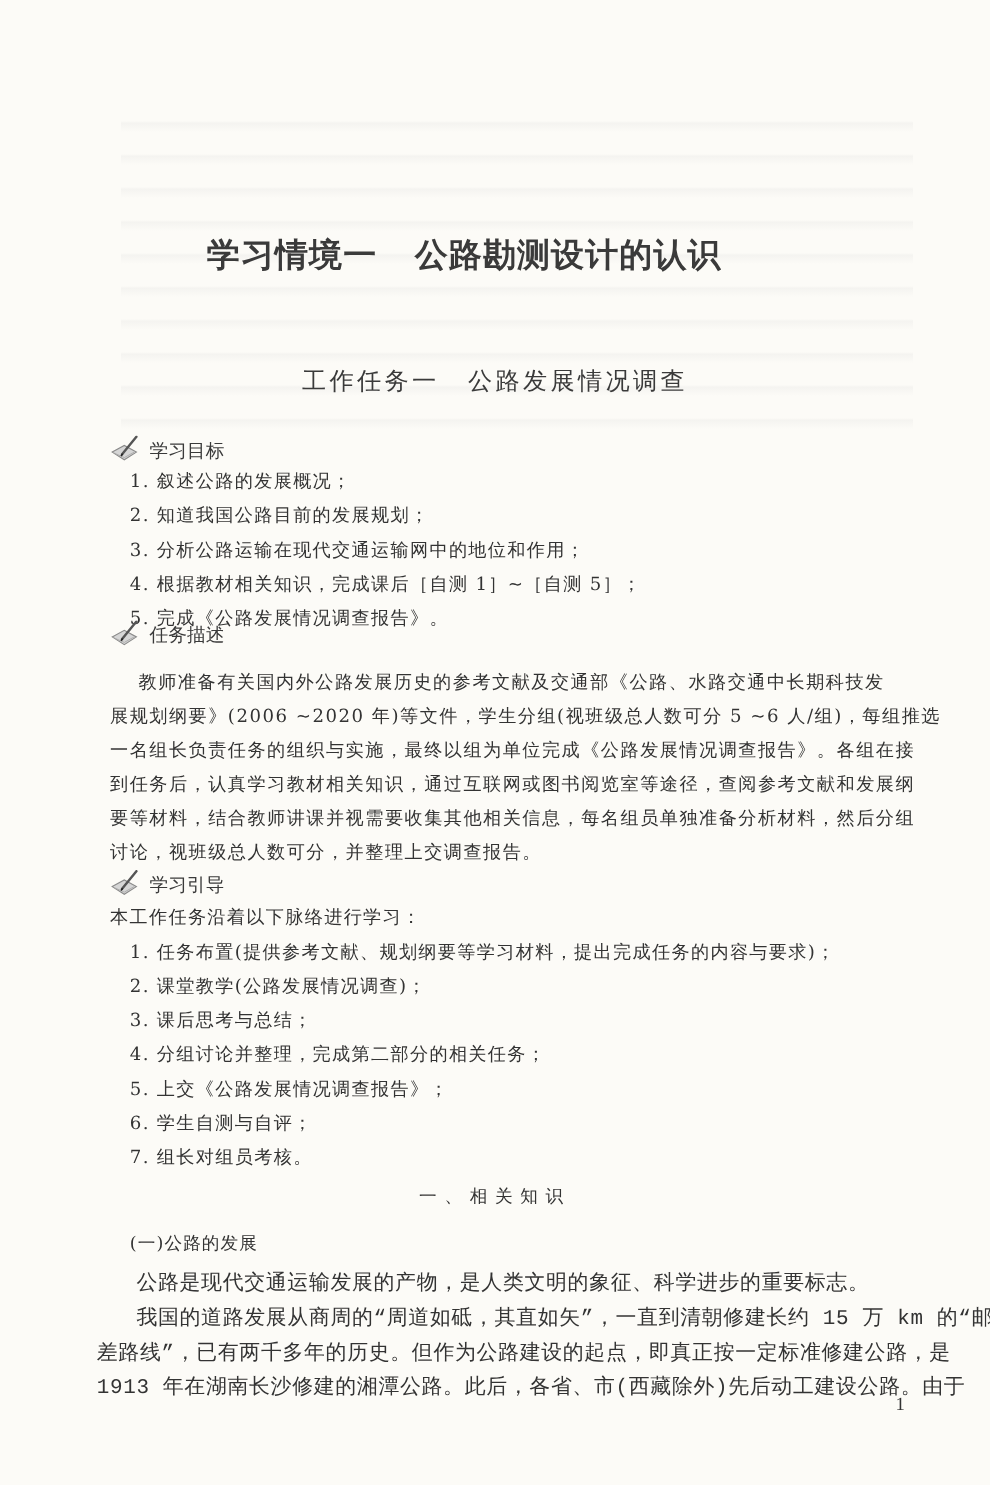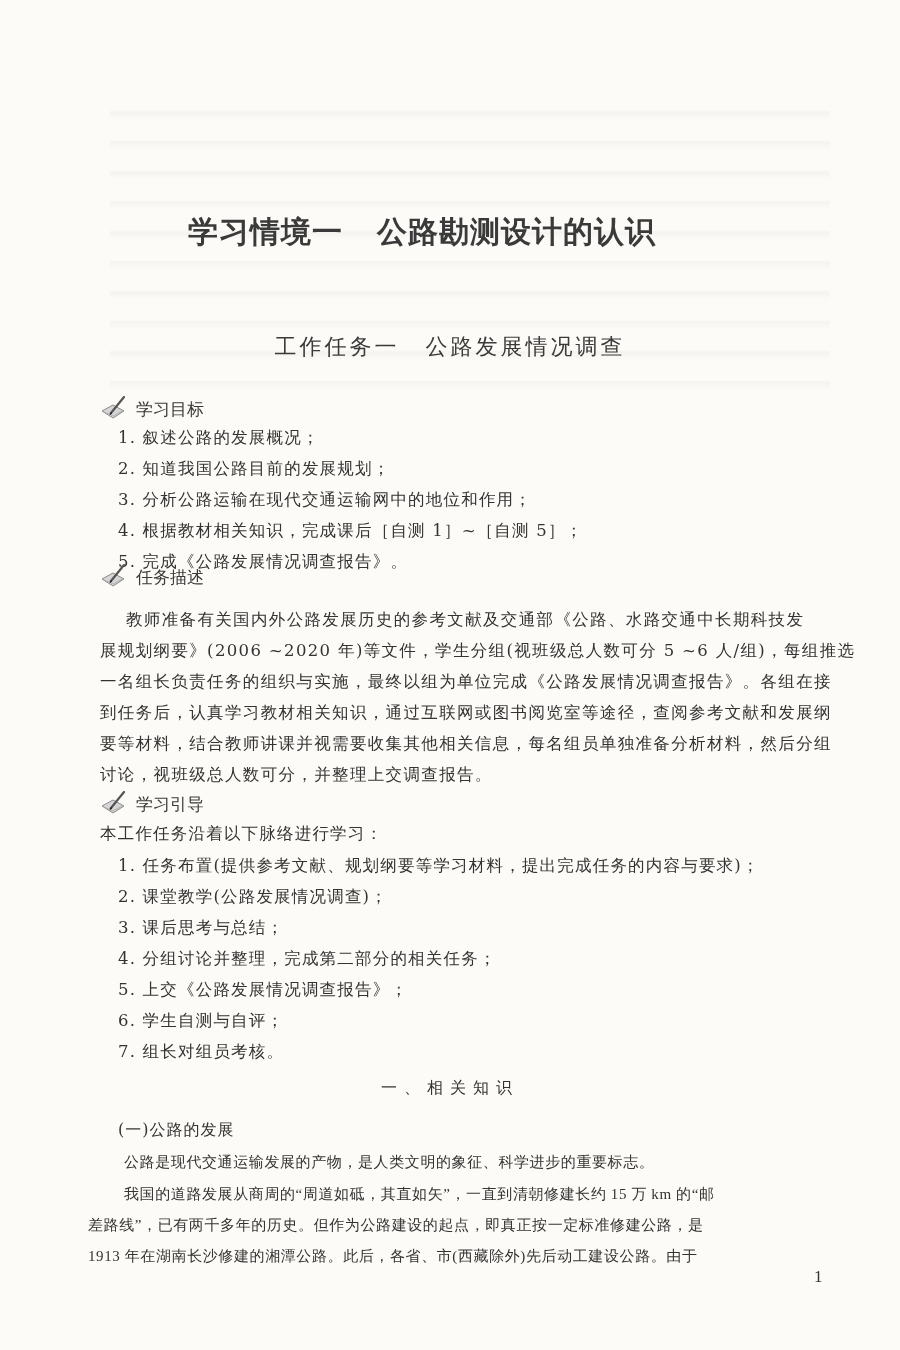--- a/index.html
+++ b/index.html
@@ -42,22 +42,22 @@
       position: absolute; left: 118px; width: 700px; font-size: 16.5px; white-space: nowrap;
       letter-spacing: 1.35px; color: #333;
     }
     .heading-center {
       position: absolute; left: 0; width: 900px; top: 1078px; text-align: center;
       font-family: Liberation Mono, monospace;
       font-size: 16px; letter-spacing: 7px; color: #333;
     }
     .subhead { position: absolute; left: 118px; top: 1120px; font-size: 16px; color: #333; letter-spacing: 1px; }
     .body-line {
-      position: absolute; left: 118px; font-size: 15px; white-space: nowrap; color: #333;
-      font-family: Liberation Serif, serif; letter-spacing: 0.6px; text-align: center;
+      position: absolute; left: 118px; font-size: 19px; white-space: nowrap; color: #333;
+      font-family: Liberation Mono, monospace; letter-spacing: 0.6px; text-align: center;
     }
     .page-number {
       position: absolute; left: 814px; top: 1267px; font-size: 17px; color: #333;
       font-family: "Liberation Serif", serif;
     }
   </style>
 </head>
 <body>
 
 <div class="page">

